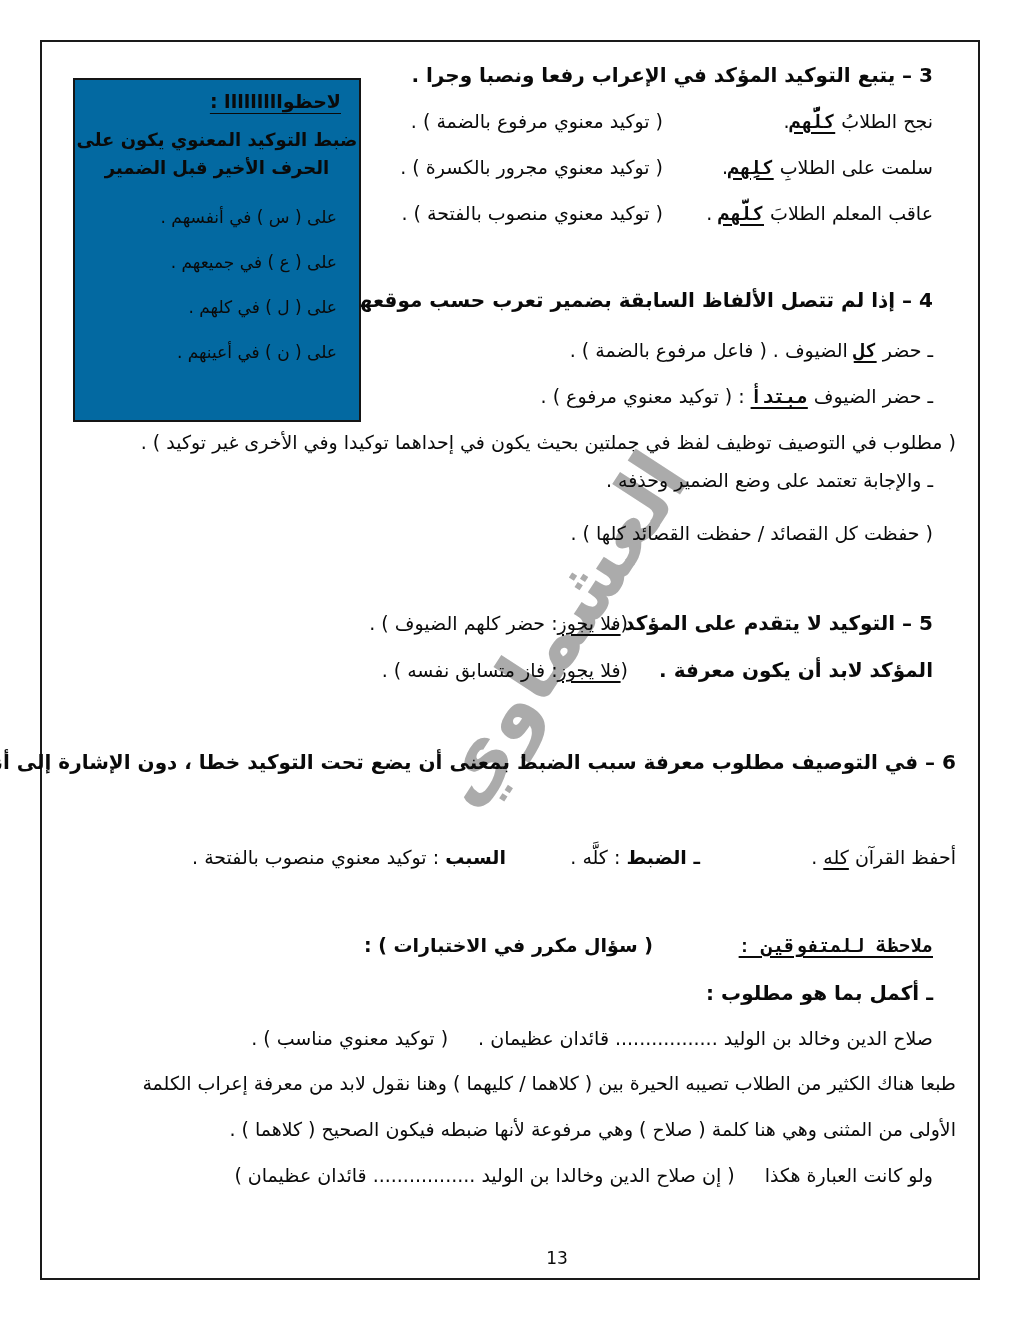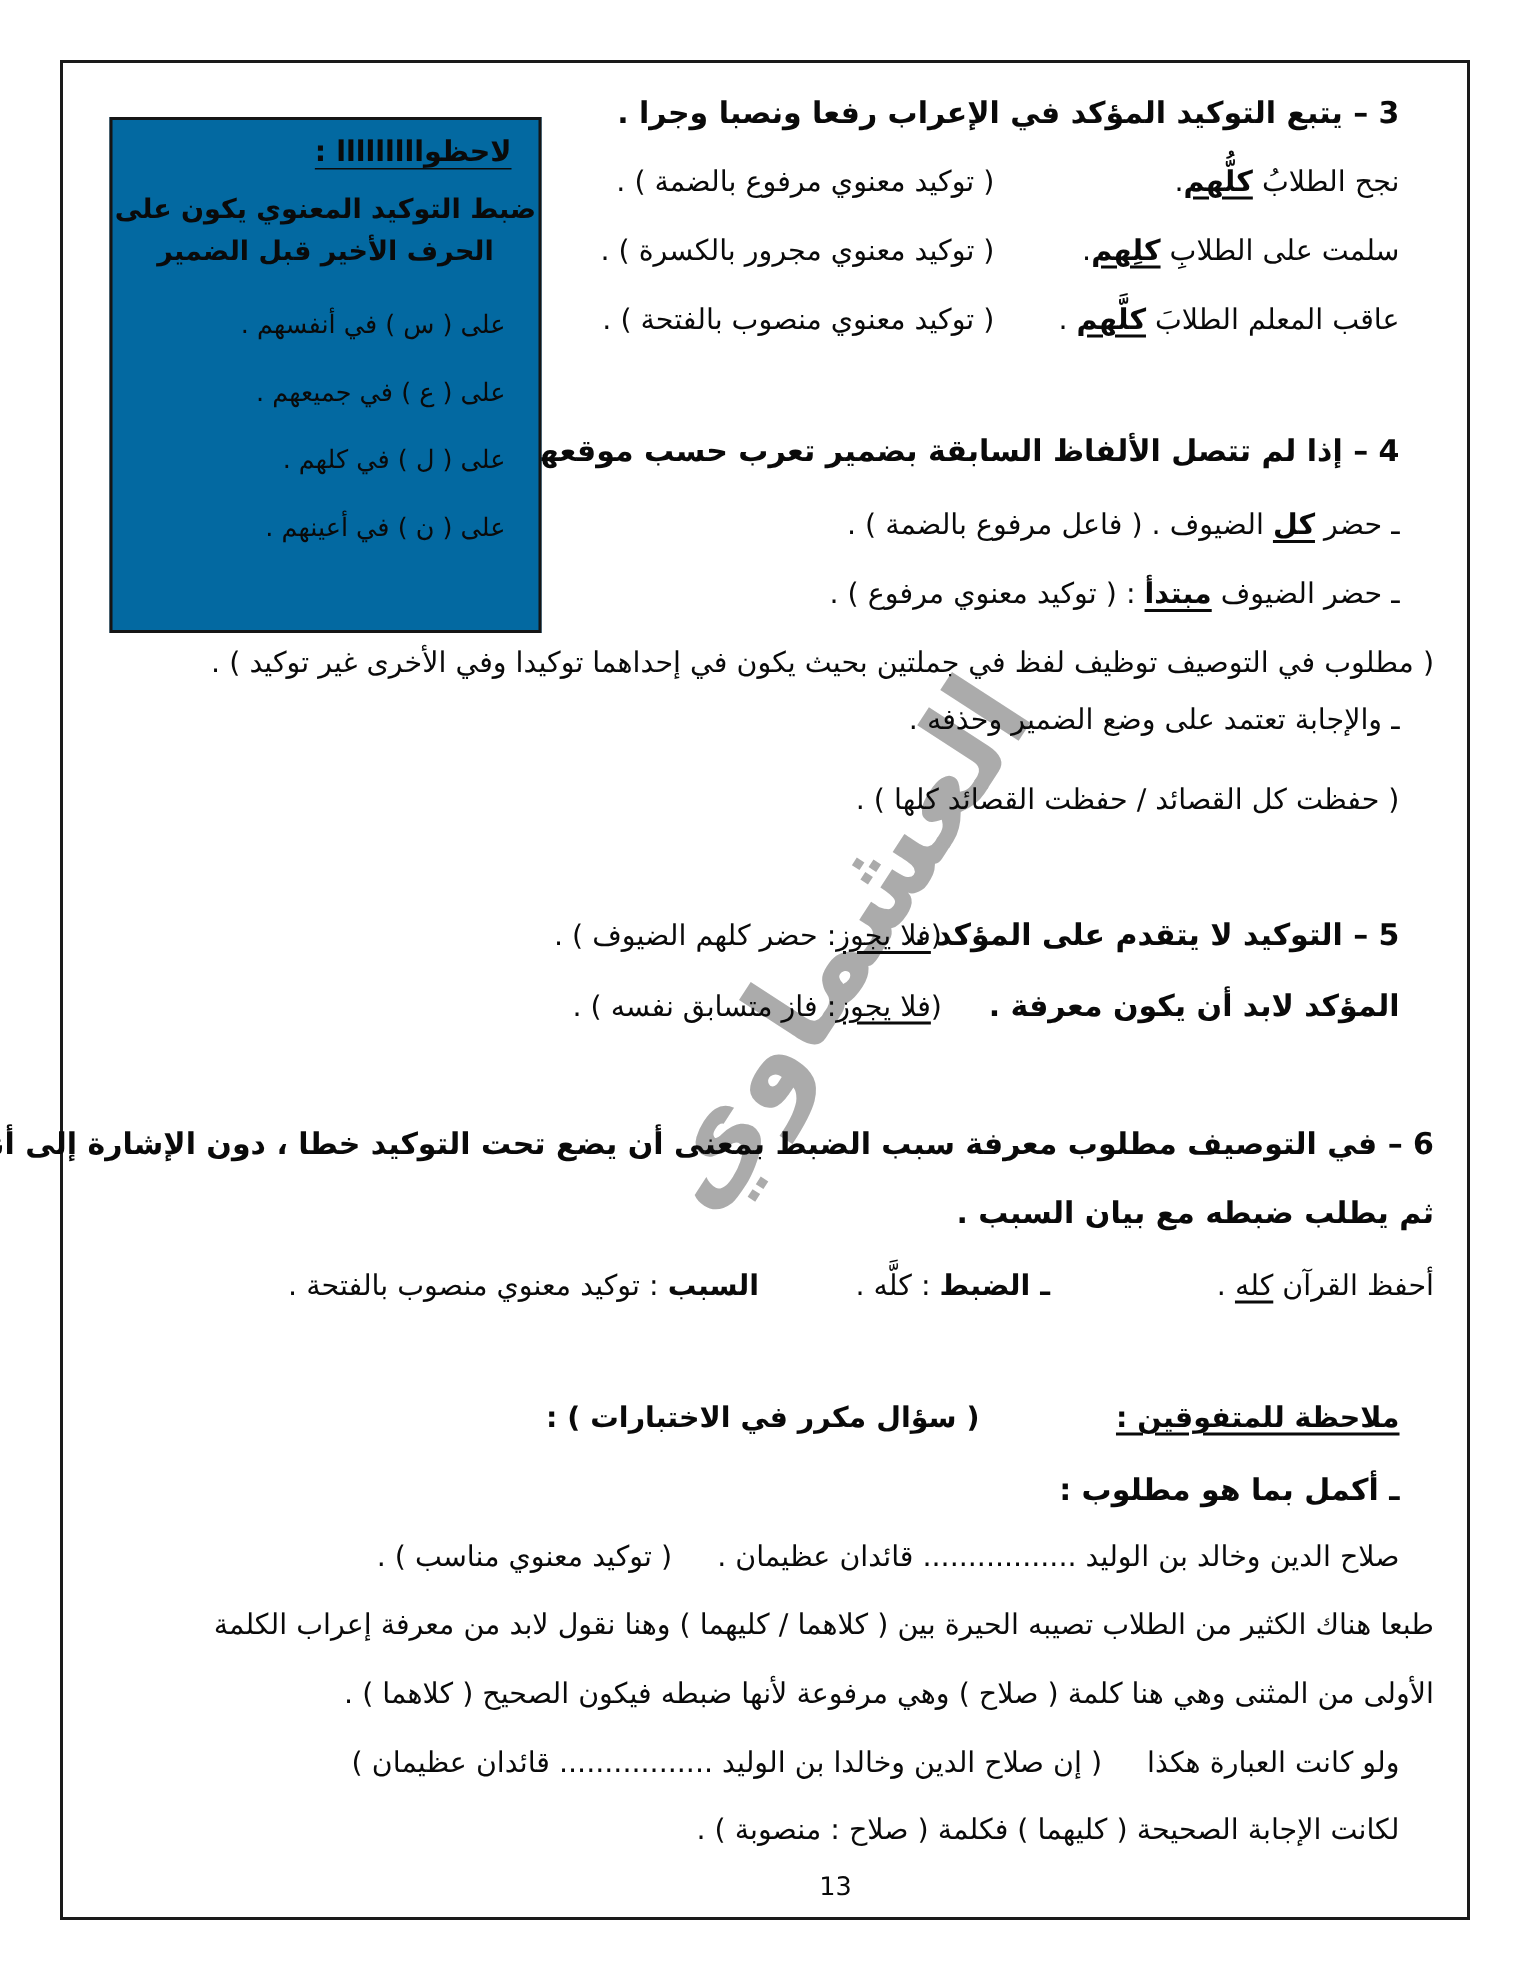--- a/index.html
+++ b/index.html
@@ -7,21 +7,21 @@
        font-family:"DejaVu Sans",sans-serif;color:#0a0a0a;}
   .frame{position:absolute;left:40px;top:40px;width:936px;height:1236px;
          border:2px solid #1a1a1a;background:#ffffff;}
   .ln{position:absolute;right:45px;direction:rtl;white-space:nowrap;
       font-size:19px;line-height:30px;z-index:2;}
   .wide{right:22px;}
   .flexln{display:flex;align-items:baseline;}
   .b{font-weight:bold;}
   .hd{font-weight:bold;font-size:20px;}
   .u{text-decoration:underline;text-decoration-thickness:1.5px;text-underline-offset:4px;}
-  .bu{font-weight:bold;text-decoration:underline;text-decoration-thickness:2px;text-underline-offset:4px;}
+  .bu{font-weight:bold;text-decoration:underline;text-decoration-thickness:2px;text-underline-offset:4px;font-family:Liberation Mono, monospace;}
   .gap{display:inline-block;flex:0 0 auto;}
   .sent3{display:inline-block;width:270px;flex:0 0 270px;}
   .sent5{display:inline-block;width:250px;flex:0 0 250px;}
   .seg1{display:inline-block;width:158px;flex:0 0 158px;}
   .seg2{display:inline-block;width:142px;flex:0 0 142px;}
   .ttl{display:inline-block;width:168px;flex:0 0 168px;}
   .note-box{position:absolute;left:31px;top:36px;width:284px;height:340px;
             border:2px solid #151515;direction:rtl;z-index:3;background:#0369a1;}
   .nb-title{margin:10px 18px 0 0;font-size:19px;font-weight:bold;
             text-decoration:underline;text-underline-offset:5px;text-align:right;}
@@ -92,21 +92,20 @@
 
   <div class="ln flexln" style="top:613px">
     <span class="sent5 hd">المؤكد لابد أن يكون معرفة .</span>
     <span class="gap" style="width:55px"></span>
     <span>( </span>
       <span class="u">فلا يجوز</span>
       <span> : فاز متسابق نفسه ) .</span>
   </div>
 
   <div class="ln hd wide" style="top:705px">6 – في التوصيف مطلوب معرفة سبب الضبط بمعنى أن يضع تحت التوكيد خطا ، دون الإشارة إلى أنه توكيد</div>
-  <div class="ln hd wide" style="top:751px">ثم يطلب ضبطه مع بيان السبب .</div>
 
   <div class="ln flexln wide" style="top:800px">
     <span class="seg1"><span>أحفظ القرآن </span><span class="u">كله</span><span> .</span></span>
     <span class="gap" style="width:98px"></span>
     <span class="seg2"><span class="b">ـ الضبط</span><span> : كلَّه .</span></span>
     <span class="gap" style="width:52px"></span>
     <span><span class="b">السبب</span><span> : توكيد معنوي منصوب بالفتحة .</span></span>
   </div>
 
   <div class="ln flexln" style="top:888px">
@@ -125,16 +124,15 @@
 
   <div class="ln wide" style="top:1026px">طبعا هناك الكثير من الطلاب تصيبه الحيرة بين ( كلاهما / كليهما ) وهنا نقول لابد من معرفة إعراب الكلمة</div>
   <div class="ln wide" style="top:1072px">الأولى من المثنى وهي هنا كلمة ( صلاح ) وهي مرفوعة لأنها ضبطه فيكون الصحيح ( كلاهما ) .</div>
 
   <div class="ln flexln" style="top:1118px">
     <span>ولو كانت العبارة هكذا</span>
     <span class="gap" style="width:30px"></span>
     <span>( إن صلاح الدين وخالدا بن الوليد ................. قائدان عظيمان )</span>
   </div>
 
-  <div class="ln" style="top:1163px">لكانت الإجابة الصحيحة ( كليهما ) فكلمة ( صلاح : منصوبة ) .</div>
 
   <div class="page-num">13</div>
 </div>
 
 </body></html>

